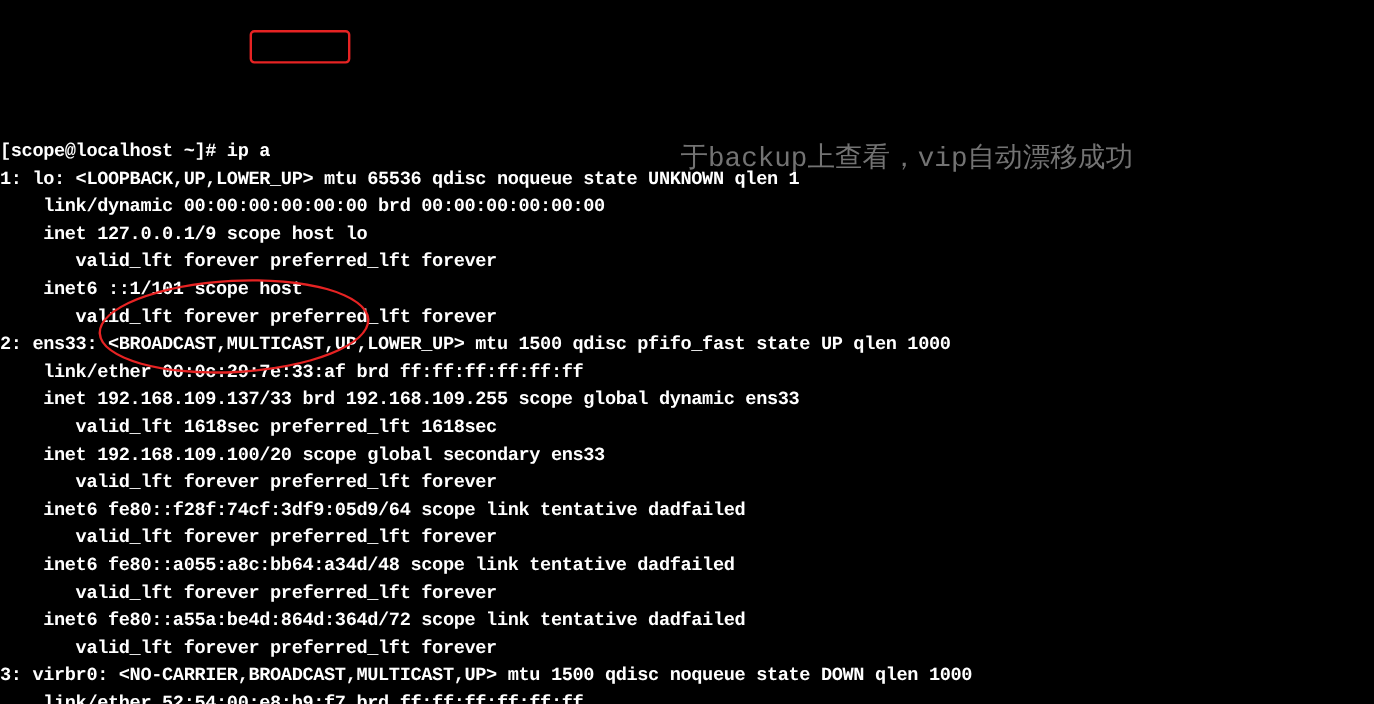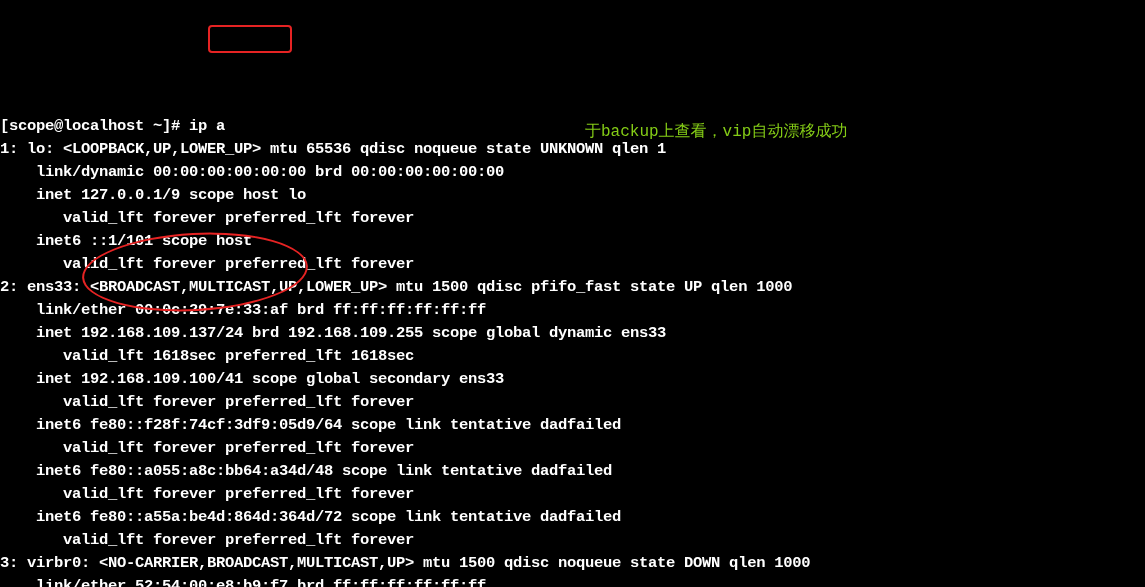--- a/index.html
+++ b/index.html
@@ -12,21 +12,21 @@
   
   .box1{position:absolute;left:208px;top:2px;width:80px;height:24px;
     border:2px solid #e62323;border-radius:4px;pointer-events:none}
 
   
   .oval{position:absolute;left:82px;top:210px;width:222px;height:74px;
     border:2px solid #e62323;border-radius:50%;pointer-events:none;
     transform:rotate(-3deg)}
 
   
-  .note{position:absolute;left:585px;top:98px;color:#84cc16;font-size:16px;
+  .note{position:absolute;left:567px;top:98px;color:#737373;font-size:23px;
     white-space:nowrap;font-weight:400;letter-spacing:0}
 
   
   .wm{position:absolute;right:8px;bottom:4px;font-size:12px;color:#666;
     font-family:Arial,"Helvetica Neue",sans-serif;display:flex;align-items:center;
     gap:4px;font-weight:400;letter-spacing:0}
   .wm-icon{width:24px;height:16px;display:inline-block;position:relative}
   .wm-icon::before,.wm-icon::after{content:"";position:absolute;border:1.5px solid #666;
     border-radius:50%;width:10px;height:10px;top:2px}
   .wm-icon::before{left:0}
@@ -39,23 +39,23 @@
 
 <div class="term"><span>[scope@localhost ~]# ip a</span>
 <span>1: lo: &lt;LOOPBACK,UP,LOWER_UP&gt; mtu 65536 qdisc noqueue state UNKNOWN qlen 1</span>
 <span>    link/dynamic 00:00:00:00:00:00 brd 00:00:00:00:00:00</span>
 <span>    inet 127.0.0.1/9 scope host lo</span>
 <span>       valid_lft forever preferred_lft forever</span>
 <span>    inet6 ::1/101 scope host</span>
 <span>       valid_lft forever preferred_lft forever</span>
 <span>2: ens33: &lt;BROADCAST,MULTICAST,UP,LOWER_UP&gt; mtu 1500 qdisc pfifo_fast state UP qlen 1000</span>
 <span>    link/ether 00:0c:29:7e:33:af brd ff:ff:ff:ff:ff:ff</span>
-<span>    inet 192.168.109.137/24 brd 192.168.109.255 scope global dynamic ens33</span>
+<span>    inet 192.168.109.137/33 brd 192.168.109.255 scope global dynamic ens33</span>
 <span>       valid_lft 1618sec preferred_lft 1618sec</span>
-<span>    inet 192.168.109.100/41 scope global secondary ens33</span>
+<span>    inet 192.168.109.100/20 scope global secondary ens33</span>
 <span>       valid_lft forever preferred_lft forever</span>
 <span>    inet6 fe80::f28f:74cf:3df9:05d9/64 scope link tentative dadfailed</span>
 <span>       valid_lft forever preferred_lft forever</span>
 <span>    inet6 fe80::a055:a8c:bb64:a34d/48 scope link tentative dadfailed</span>
 <span>       valid_lft forever preferred_lft forever</span>
 <span>    inet6 fe80::a55a:be4d:864d:364d/72 scope link tentative dadfailed</span>
 <span>       valid_lft forever preferred_lft forever</span>
 <span>3: virbr0: &lt;NO-CARRIER,BROADCAST,MULTICAST,UP&gt; mtu 1500 qdisc noqueue state DOWN qlen 1000</span>
 <span>    link/ether 52:54:00:e8:b9:f7 brd ff:ff:ff:ff:ff:ff</span>
 

